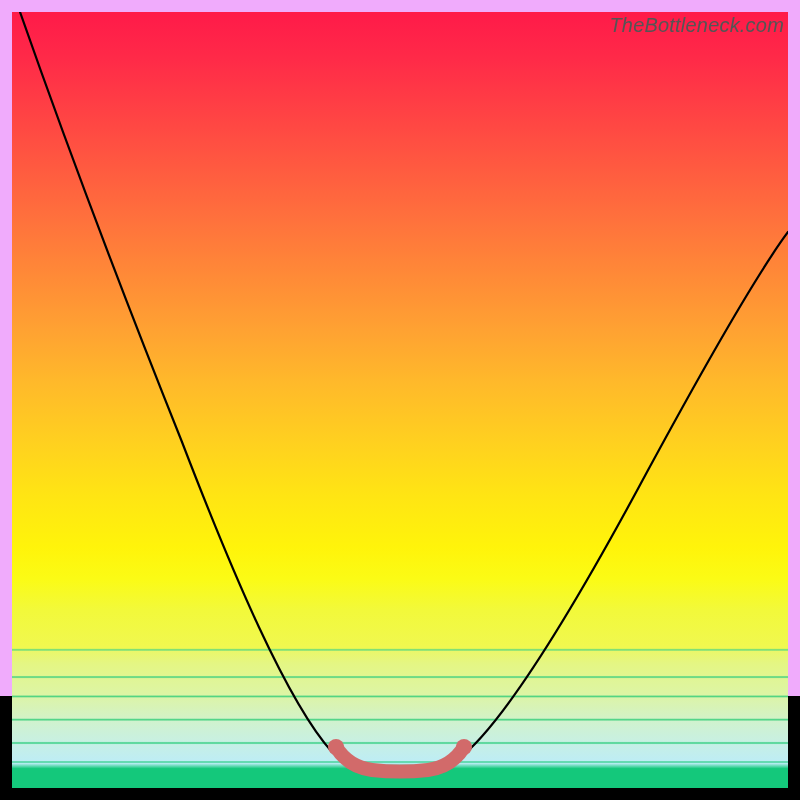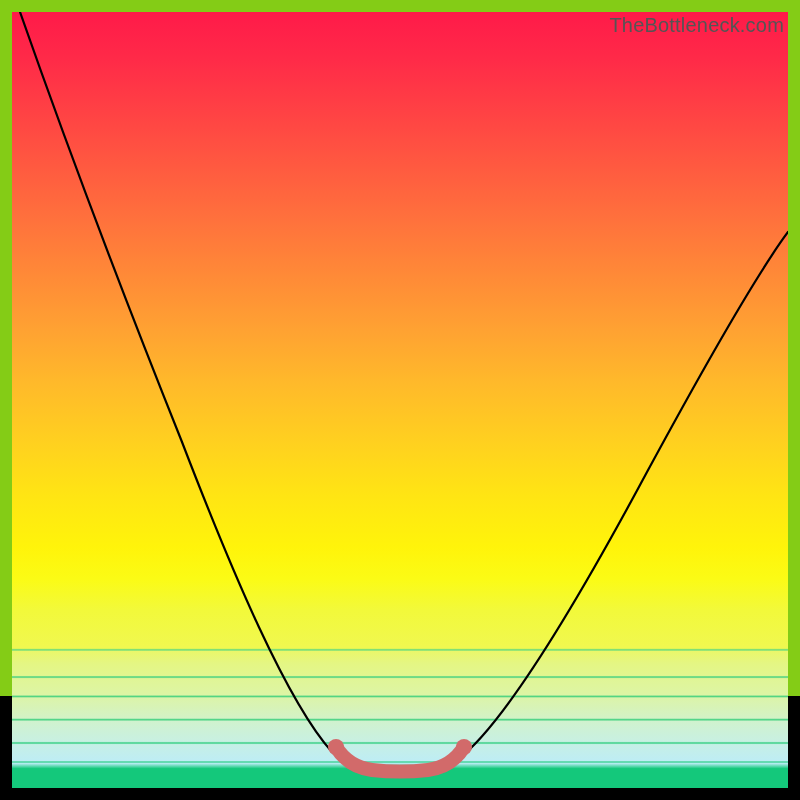--- a/index.html
+++ b/index.html
@@ -8,21 +8,22 @@
     width: 800px;
     height: 800px;
     background: #000;
     overflow: hidden;
     font-family: Arial, Helvetica, sans-serif;
   }
   .frame {
     position: relative;
     width: 800px;
     height: 696px;
-    background: #84cc16;
+    background: #f0abfc;
+    font-style: italic;
   }
   .plot-area {
     position: absolute;
     left: 12px;
     top: 12px;
     width: 776px;
     height: 776px;
     overflow: hidden;
   }
   .gradient-bg {

